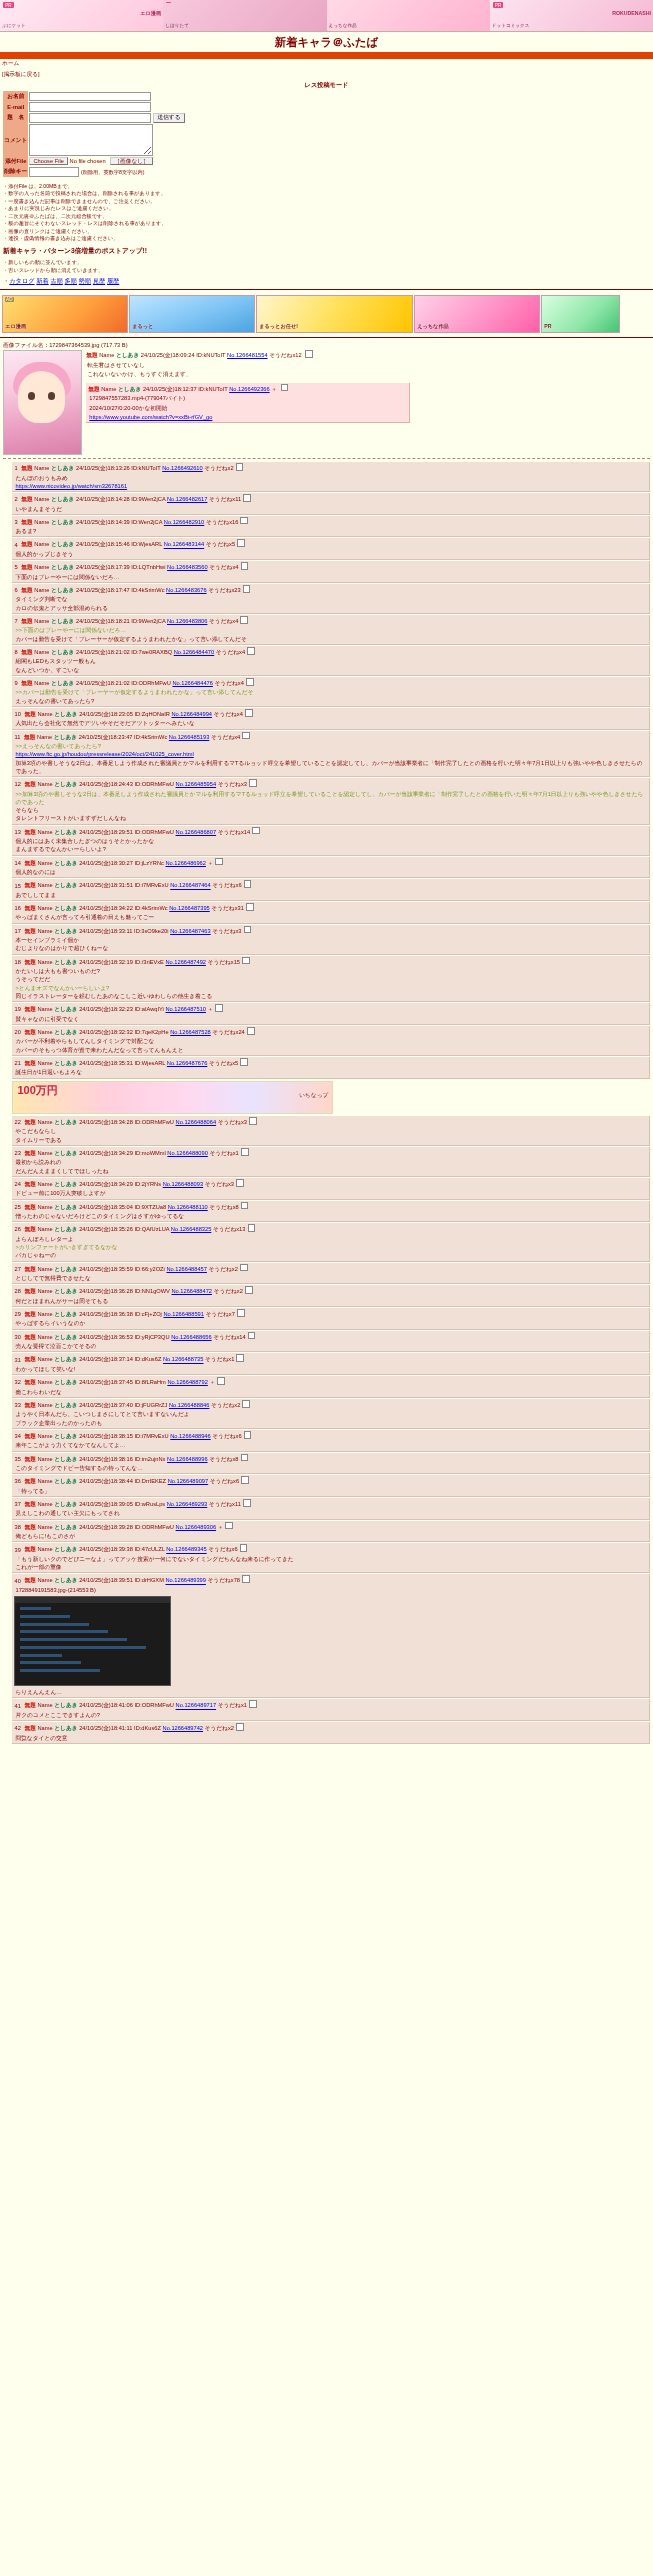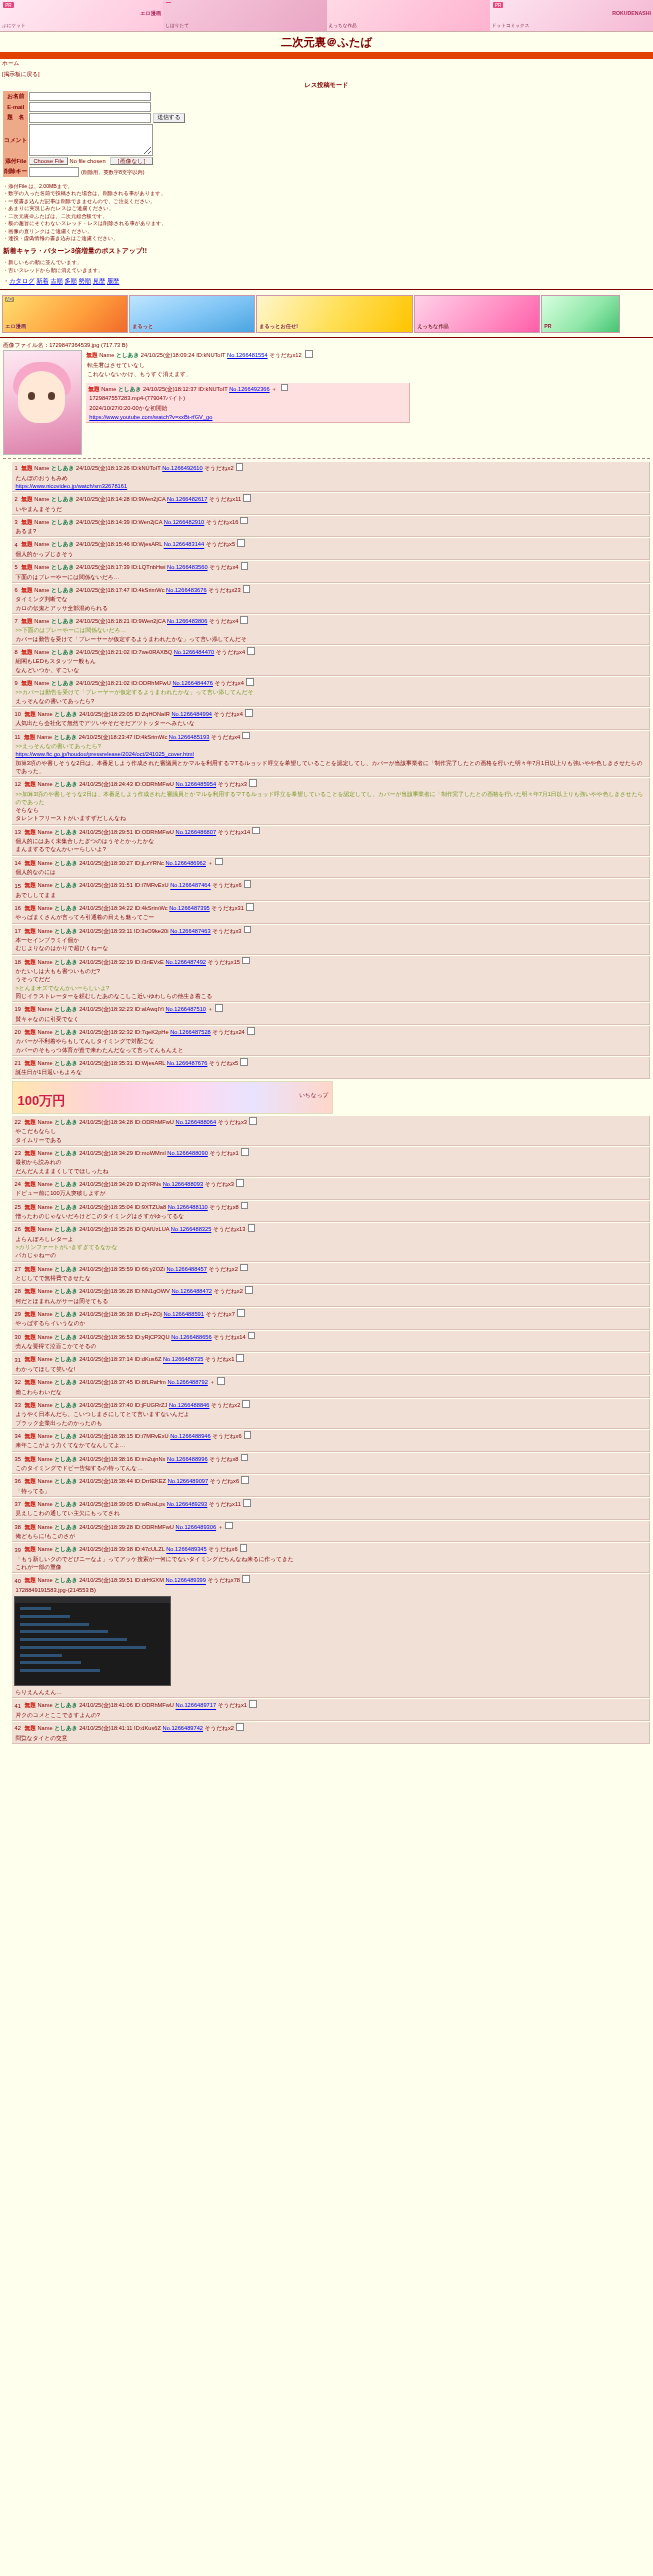--- a/index.html
+++ b/index.html
@@ -210,21 +210,21 @@
   }
 
   
   .midad {
     width: 319px; height: 31px; margin: 2.1px 0 2.1px 9.3px;
     background: linear-gradient(90deg,#ffe7b0,#ffd0dd 30%,#ffd9ef 55%,#e9e3ff 75%,#ffd6c9 100%);
     border: 0.5px solid #ddb;
     position: relative; overflow: hidden;
   }
   .midad .m1 {
-    position:absolute; left: 4.1px; top: 10px; font-size: 13px; font-weight: bold; color:#d01c4a;
+    position:absolute; left: 4.1px; top: 1px; font-size: 11px; font-weight: bold; color:#d01c4a;
   }
   .midad .m2 {
     position:absolute; right: 4.1px; top: 10.3px; font-size: 5.7px; color:#7a2340;
   }
 
   
   .shot {
     width: 155px; height: 88px; background: #1b1b1b;
     border: 0.5px solid #555; margin: 1.5px 0;
     position: relative; overflow: hidden;
@@ -248,21 +248,21 @@
   <div class="seg b3">
     <div class="txt">えっちな作品</div>
   </div>
   <div class="seg b4">
     <div class="badge">PR</div>
     <div class="txt">ドットコミックス</div>
     <div class="txtr">ROKUDENASHI</div>
   </div>
 </div>
 
-<div class="sitetitle">二次元裏＠ふたば</div>
+<div class="sitetitle">新着キャラ＠ふたば</div>
 <div class="redbar"></div>
 <div class="toplinks">ホーム</div>
 <div class="backlink">[掲示板に戻る]</div>
 
 <div class="formwrap">
   <div class="modehdr">レス投稿モード</div>
   <table class="postform">
     <tbody>
         <tr>
       <td class="lbl">お名前</td>

